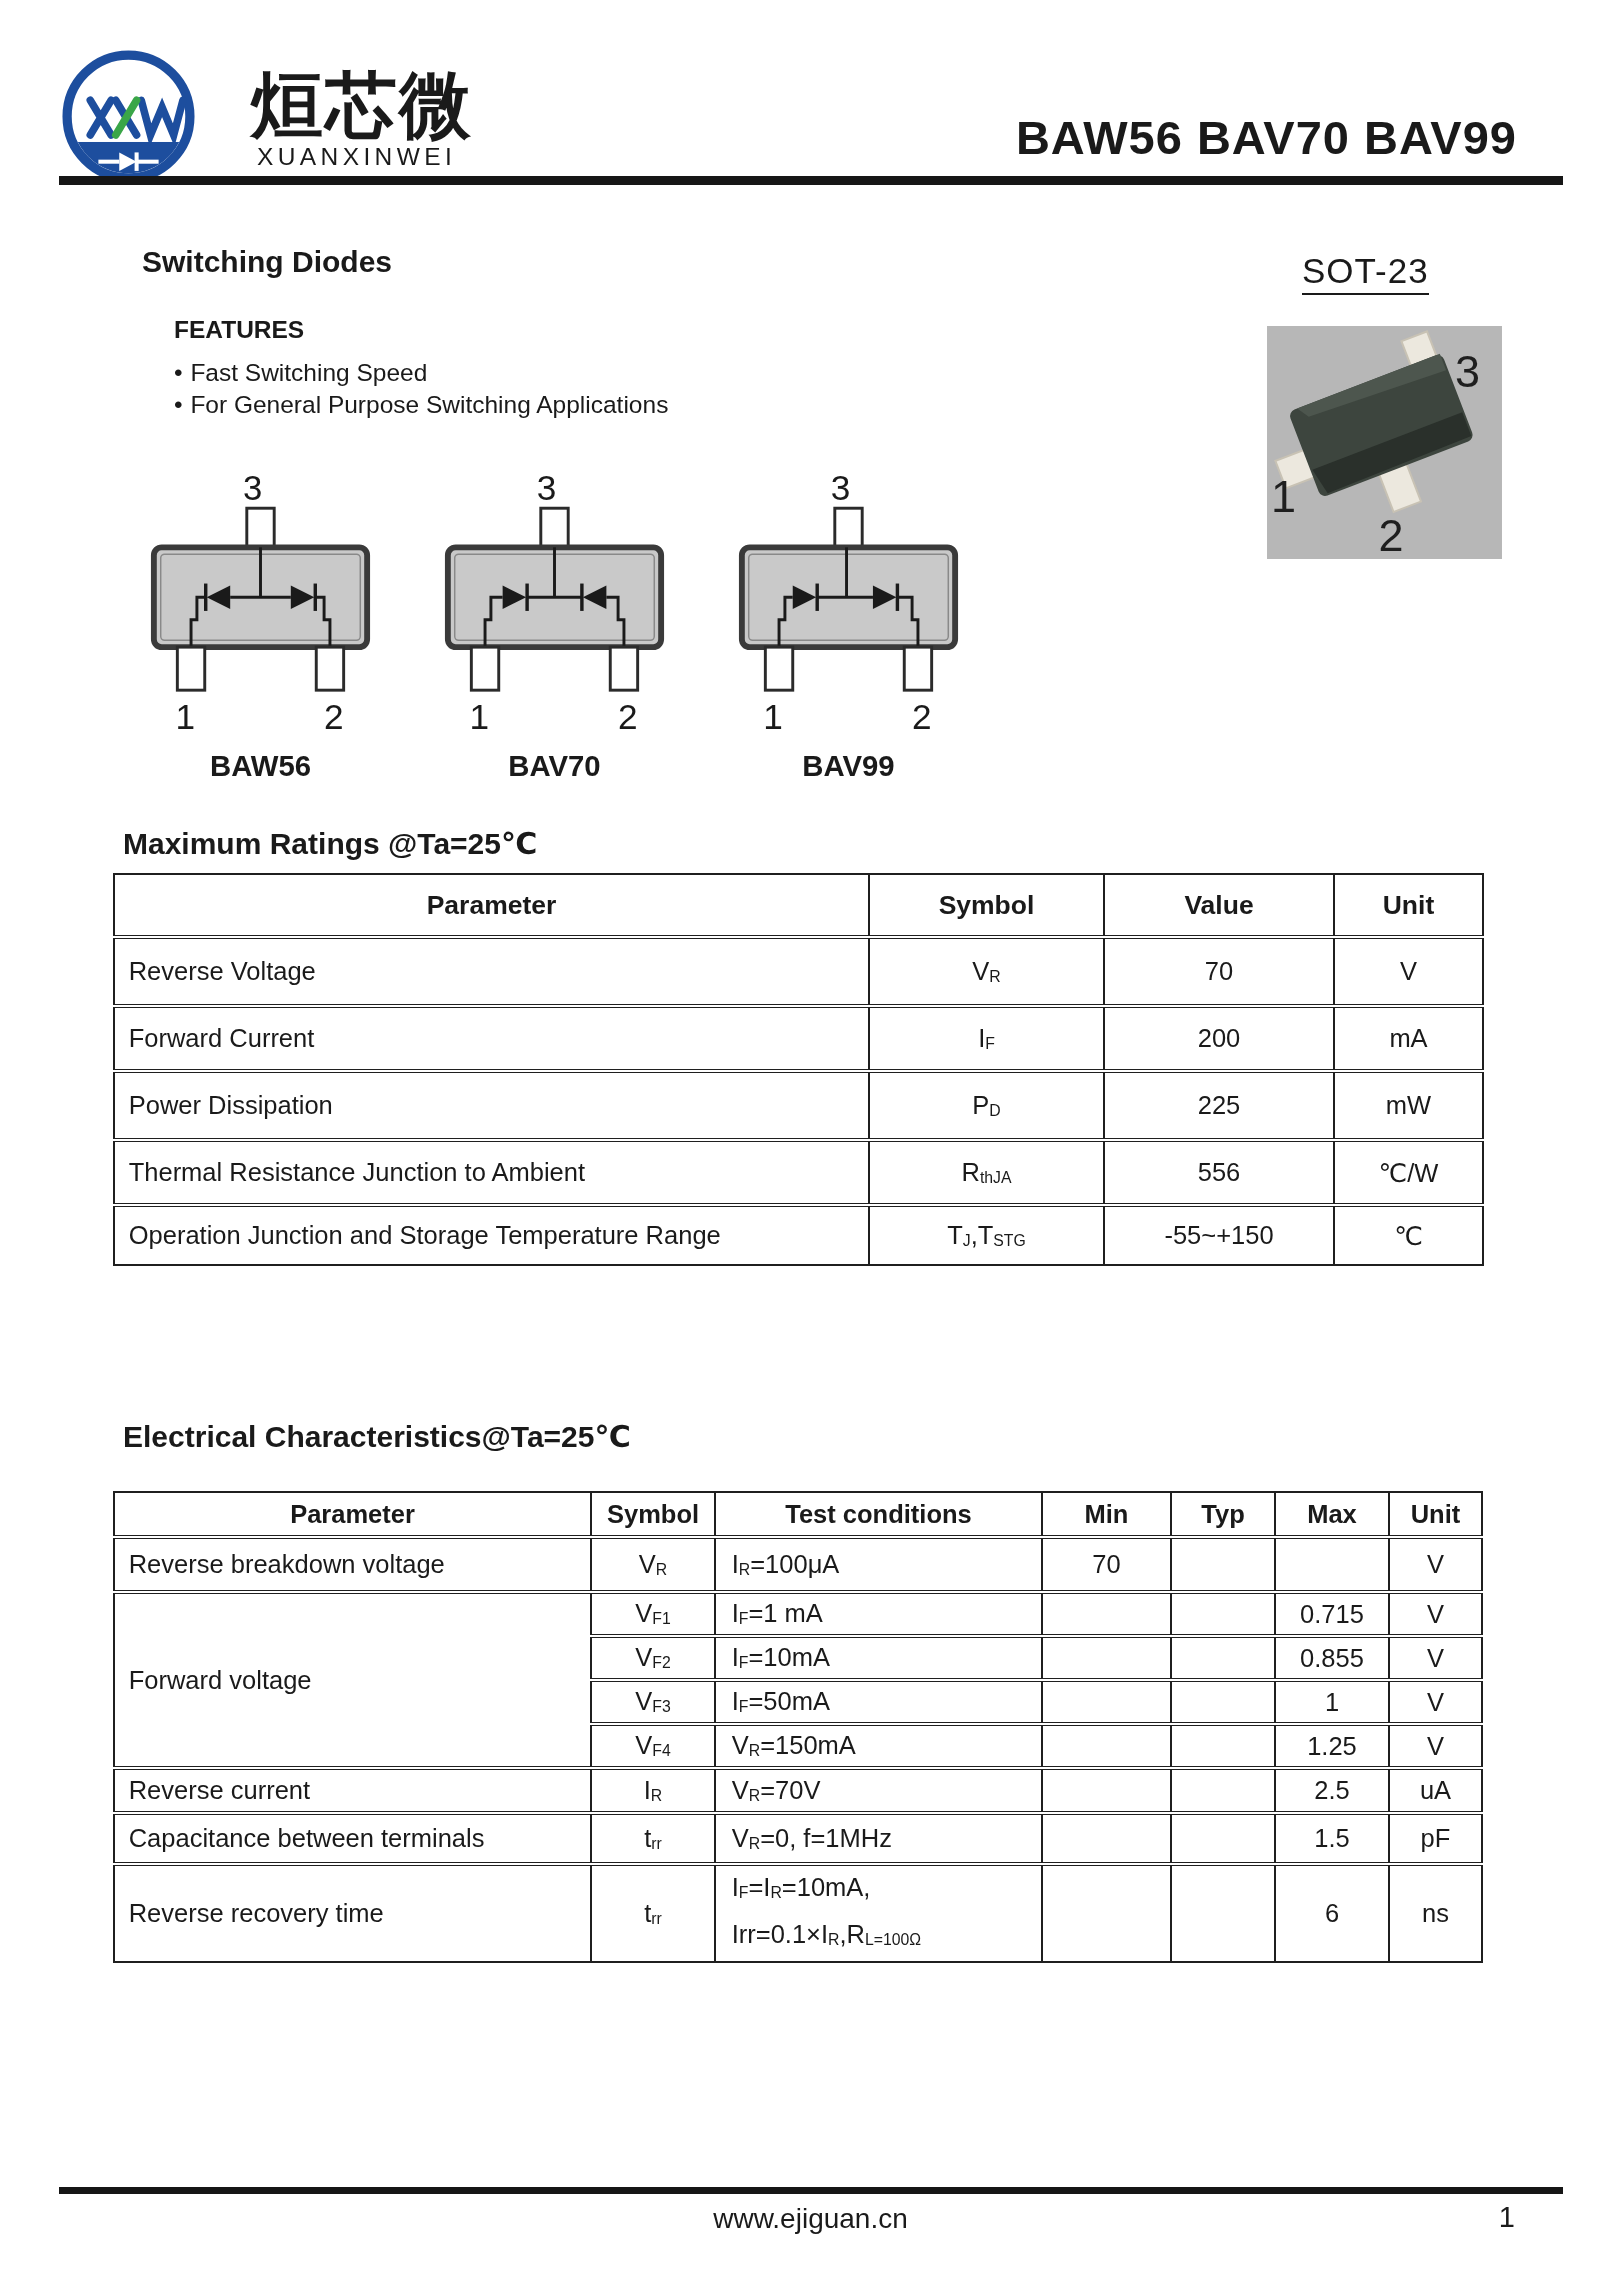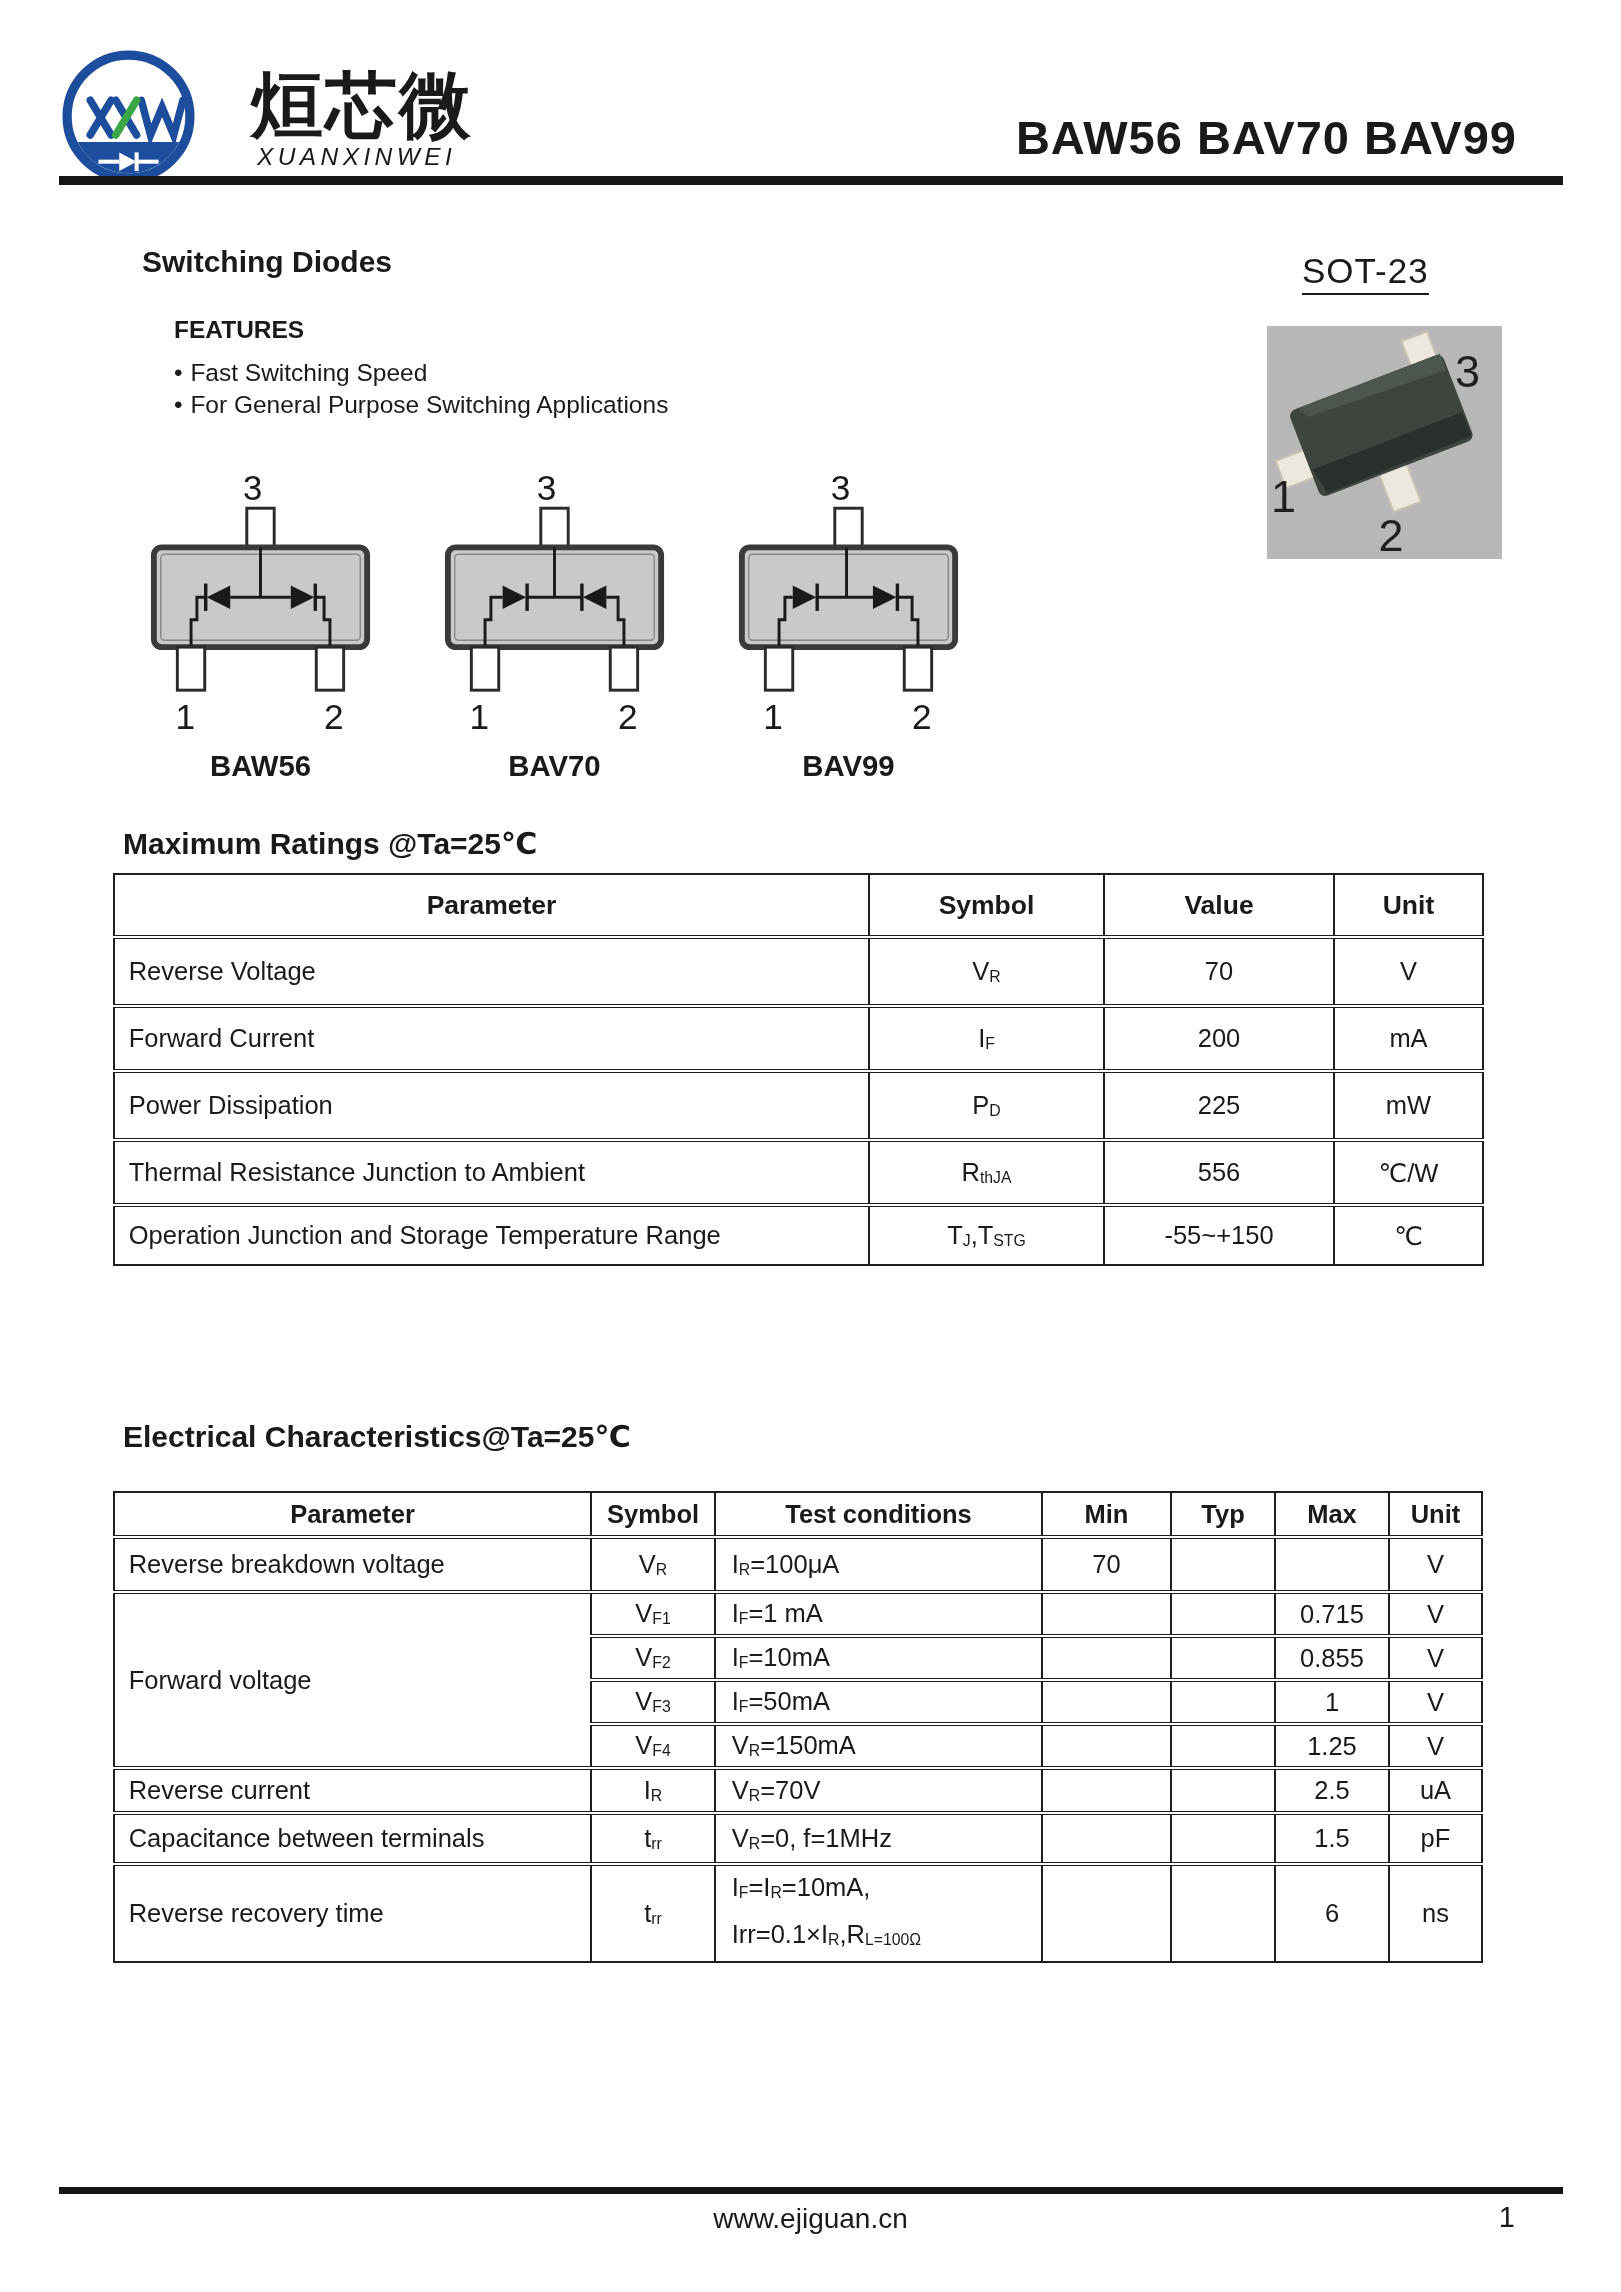--- a/index.html
+++ b/index.html
@@ -2,21 +2,21 @@
 <html><head>
 <meta charset="utf-8">
 <style>
   html,body{margin:0;padding:0;background:#888;}
   .page{position:relative;width:1621px;height:2293px;background:#ffffff;
         font-family:"Liberation Sans","DejaVu Sans",sans-serif;color:#1a1a1a;overflow:hidden;}
   .abs{position:absolute;}
 
   
   .brand-cn{left:251px;top:69px;font-size:72px;font-weight:bold;letter-spacing:2px;line-height:1;}
-  .brand-en{left:257px;top:143px;font-size:24.5px;letter-spacing:4.4px;font-weight:500;font-style:italic;}
+  .brand-en{left:257px;top:143px;font-size:24.5px;letter-spacing:4.4px;font-weight:500;}
   .doc-title{right:104px;top:110px;font-size:47px;font-weight:bold;letter-spacing:1px;}
   .header-rule{left:59px;top:176px;width:1504px;height:8.8px;background:#161616;}
 
   .section-heading{font-size:30px;font-weight:bold;}
   .type-heading{left:142px;top:245px;}
   .sot23{left:1302px;top:251px;font-size:35px;letter-spacing:1px;border-bottom:2.9px solid #1a1a1a;padding-bottom:2px;}
 
   .features{left:174px;top:314px;font-size:24.5px;line-height:32px;}
   .features-heading{font-weight:bold;margin-bottom:11px;}
   .feature-item{white-space:nowrap;}

